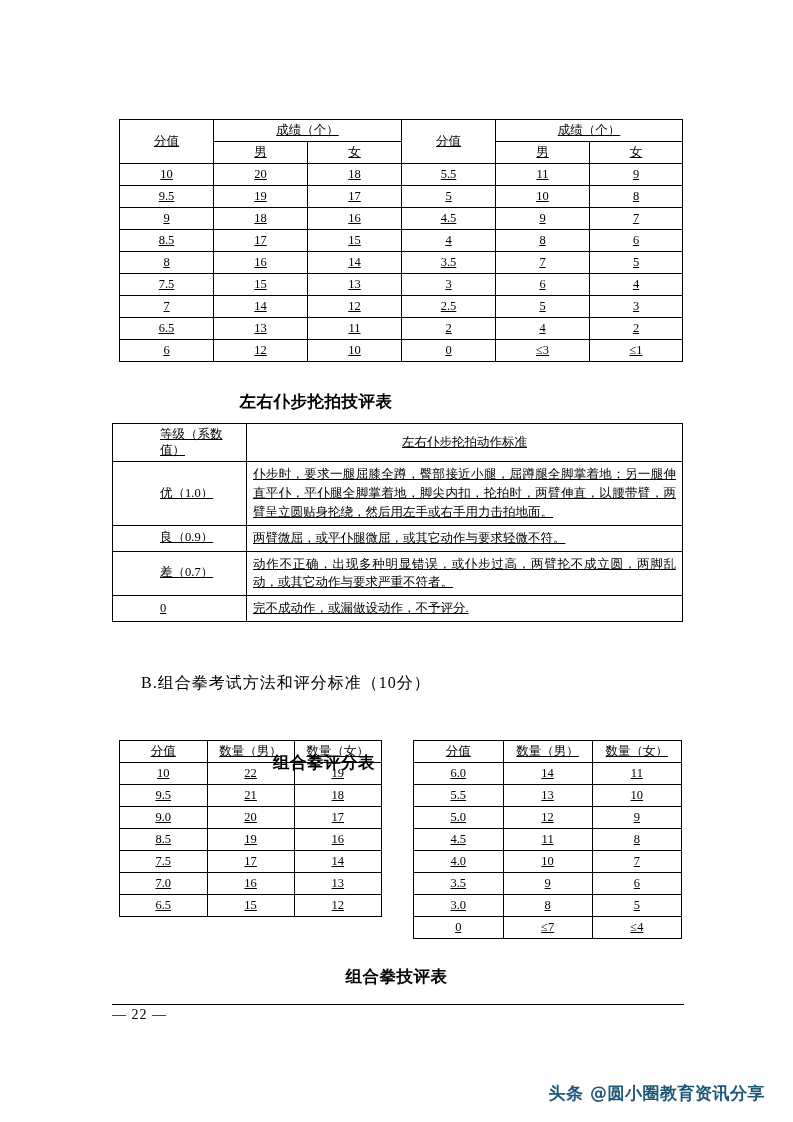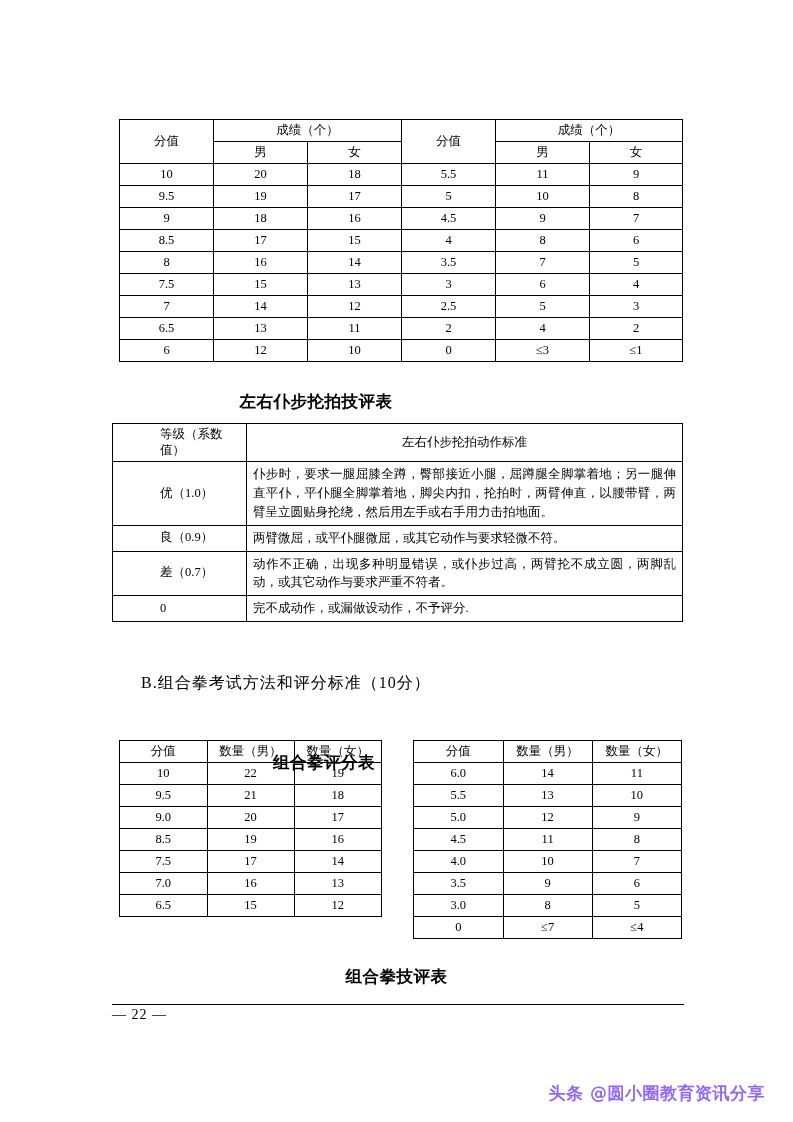--- a/index.html
+++ b/index.html
@@ -21,20 +21,21 @@
     left: 0; top: 0;
     width: 793px;
     height: 1122px;
   }
 
   
   table.doc-table {
     border-collapse: collapse;
     table-layout: fixed;
     font-family: "Liberation Serif", "DejaVu Serif", serif;
+    text-decoration: underline;
   }
   table.doc-table td,
   table.doc-table th {
     border: 1px solid #000000;
     text-align: center;
     vertical-align: middle;
     font-weight: normal;
     font-size: 12.5px;
     line-height: 1.25;
     padding: 2px 2px;
@@ -172,21 +173,21 @@
   }
 
   
   .watermark {
     position: absolute;
     right: 28px;
     top: 1082px;
     font-family: "DejaVu Sans", "Liberation Sans", sans-serif;
     font-size: 17px;
     font-weight: bold;
-    color: #8b5cf6;
+    color: #0c4a6e;
     letter-spacing: 0.5px;
     opacity: 0.92;
   }
 </style>
 </head>
 <body>
 
 <div class="page">
 
   <div class="t1-wrap">

